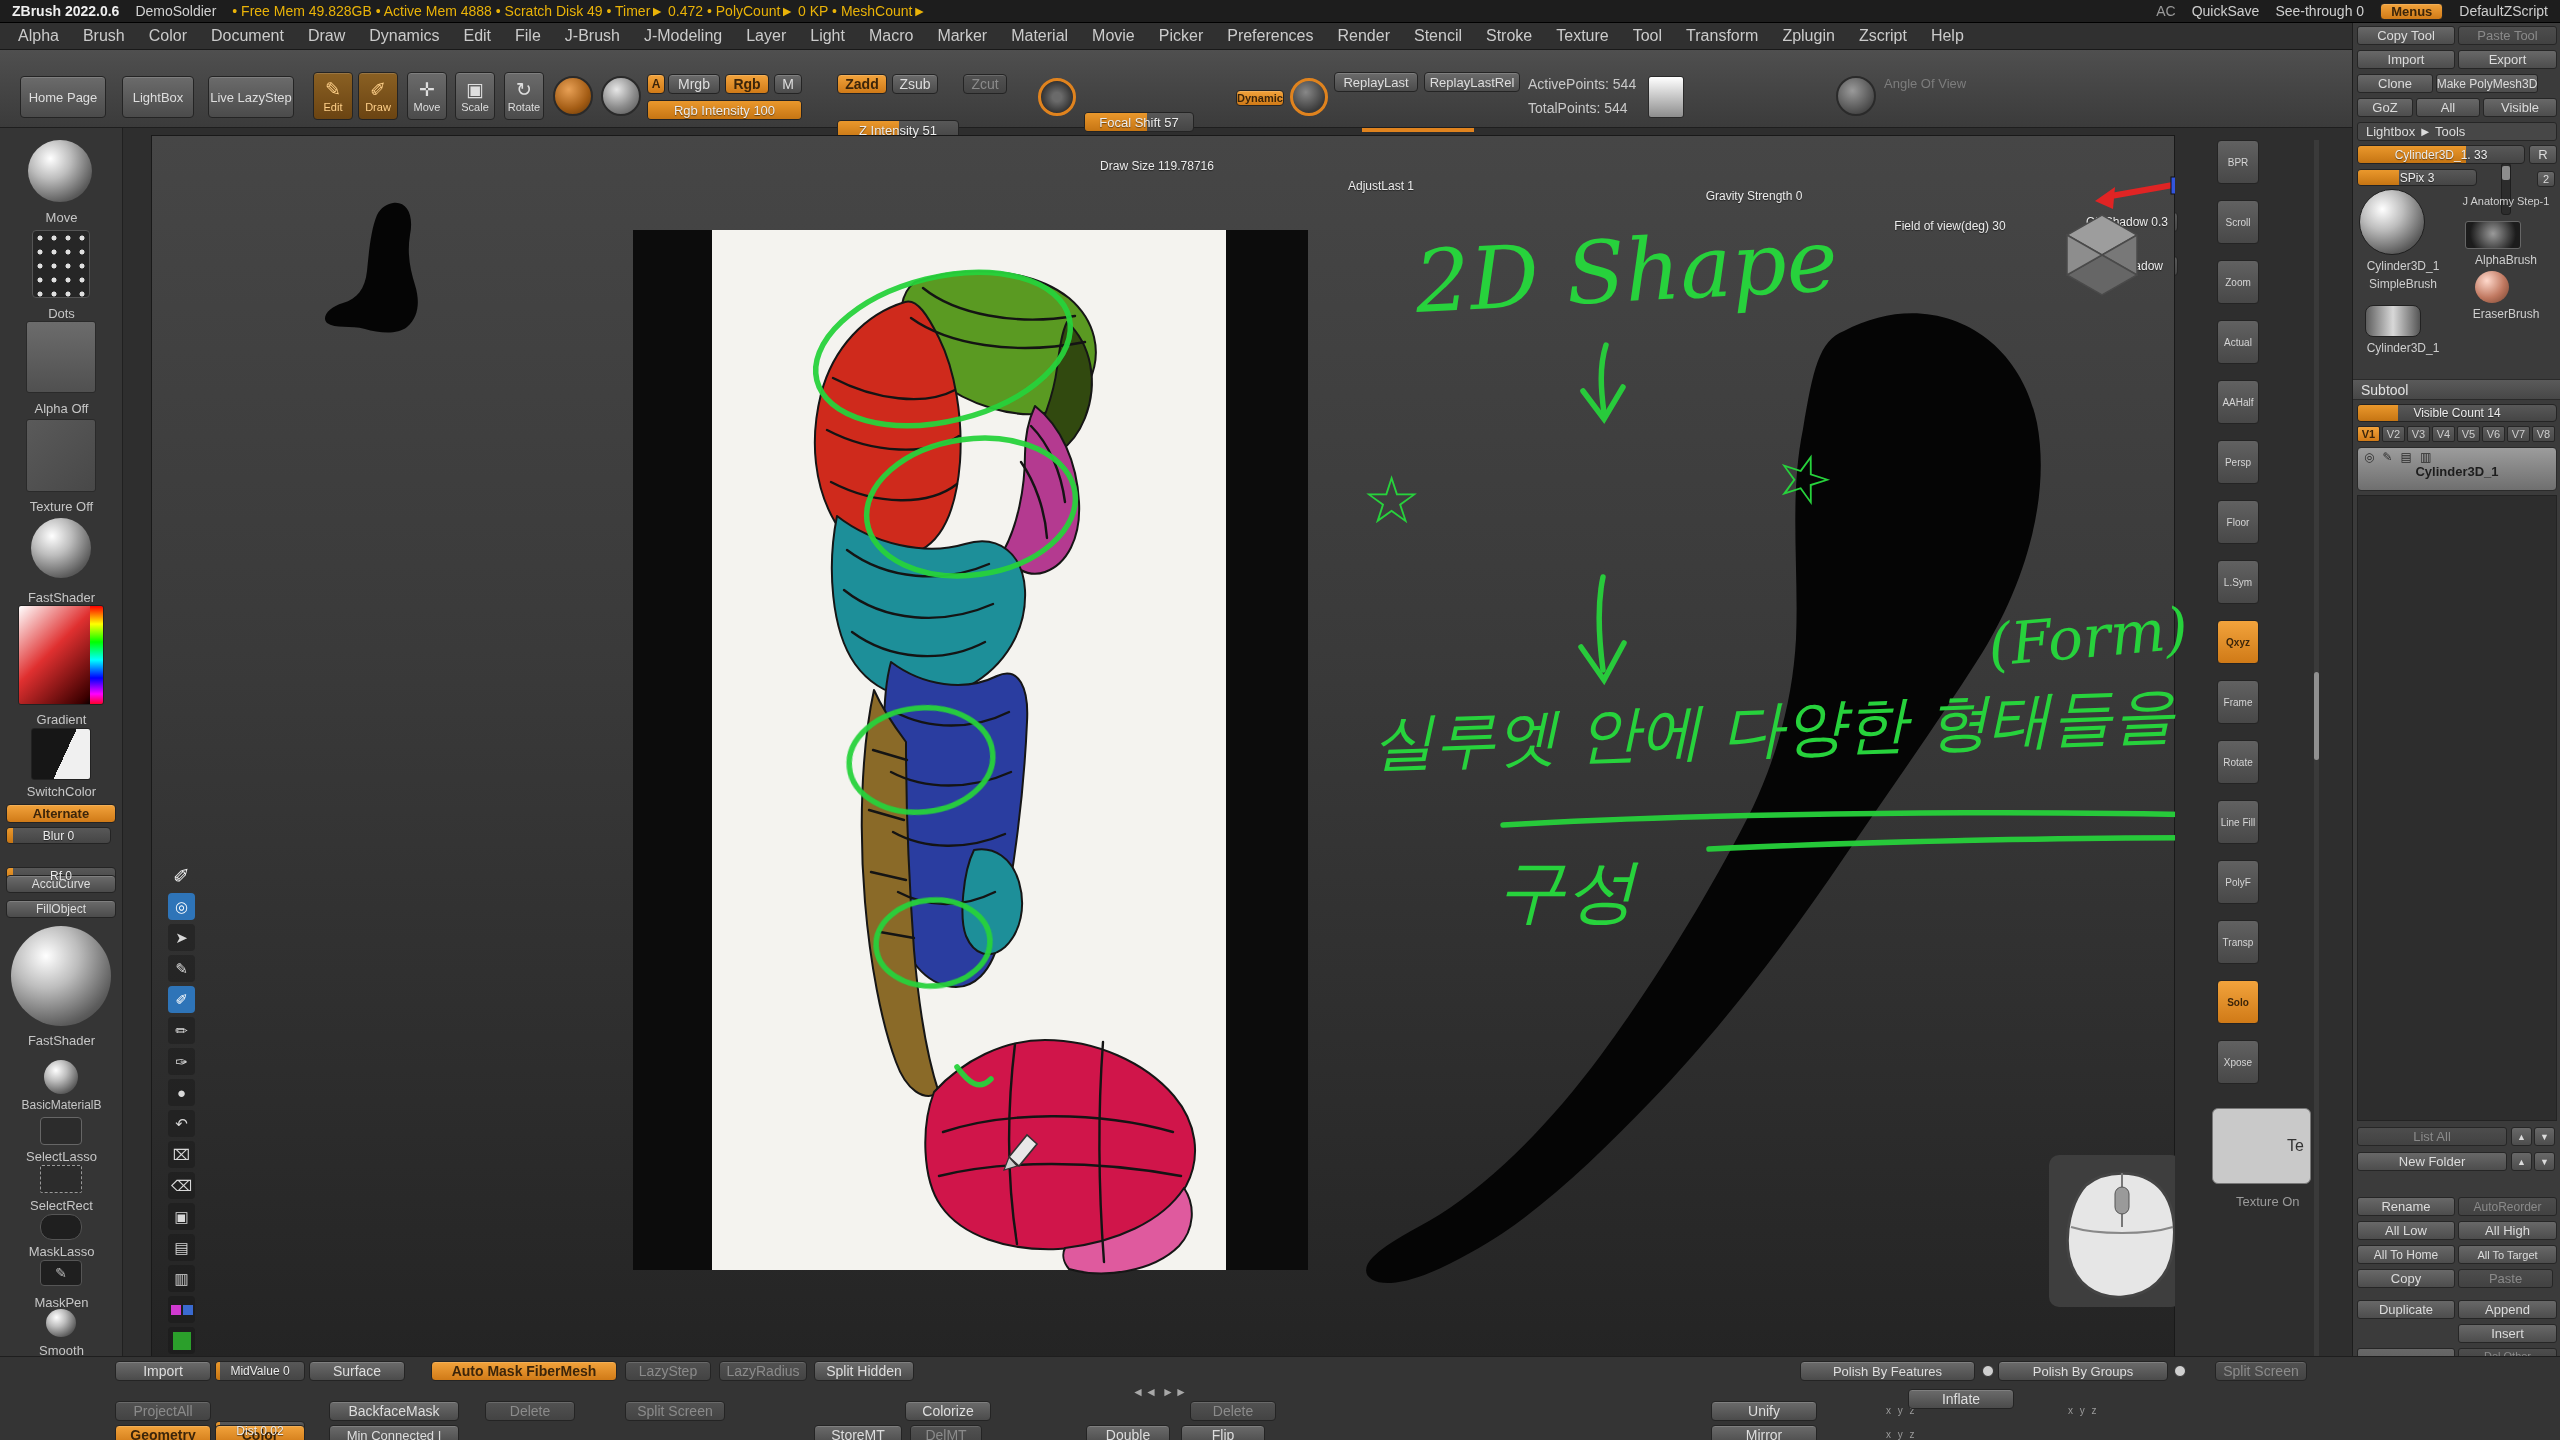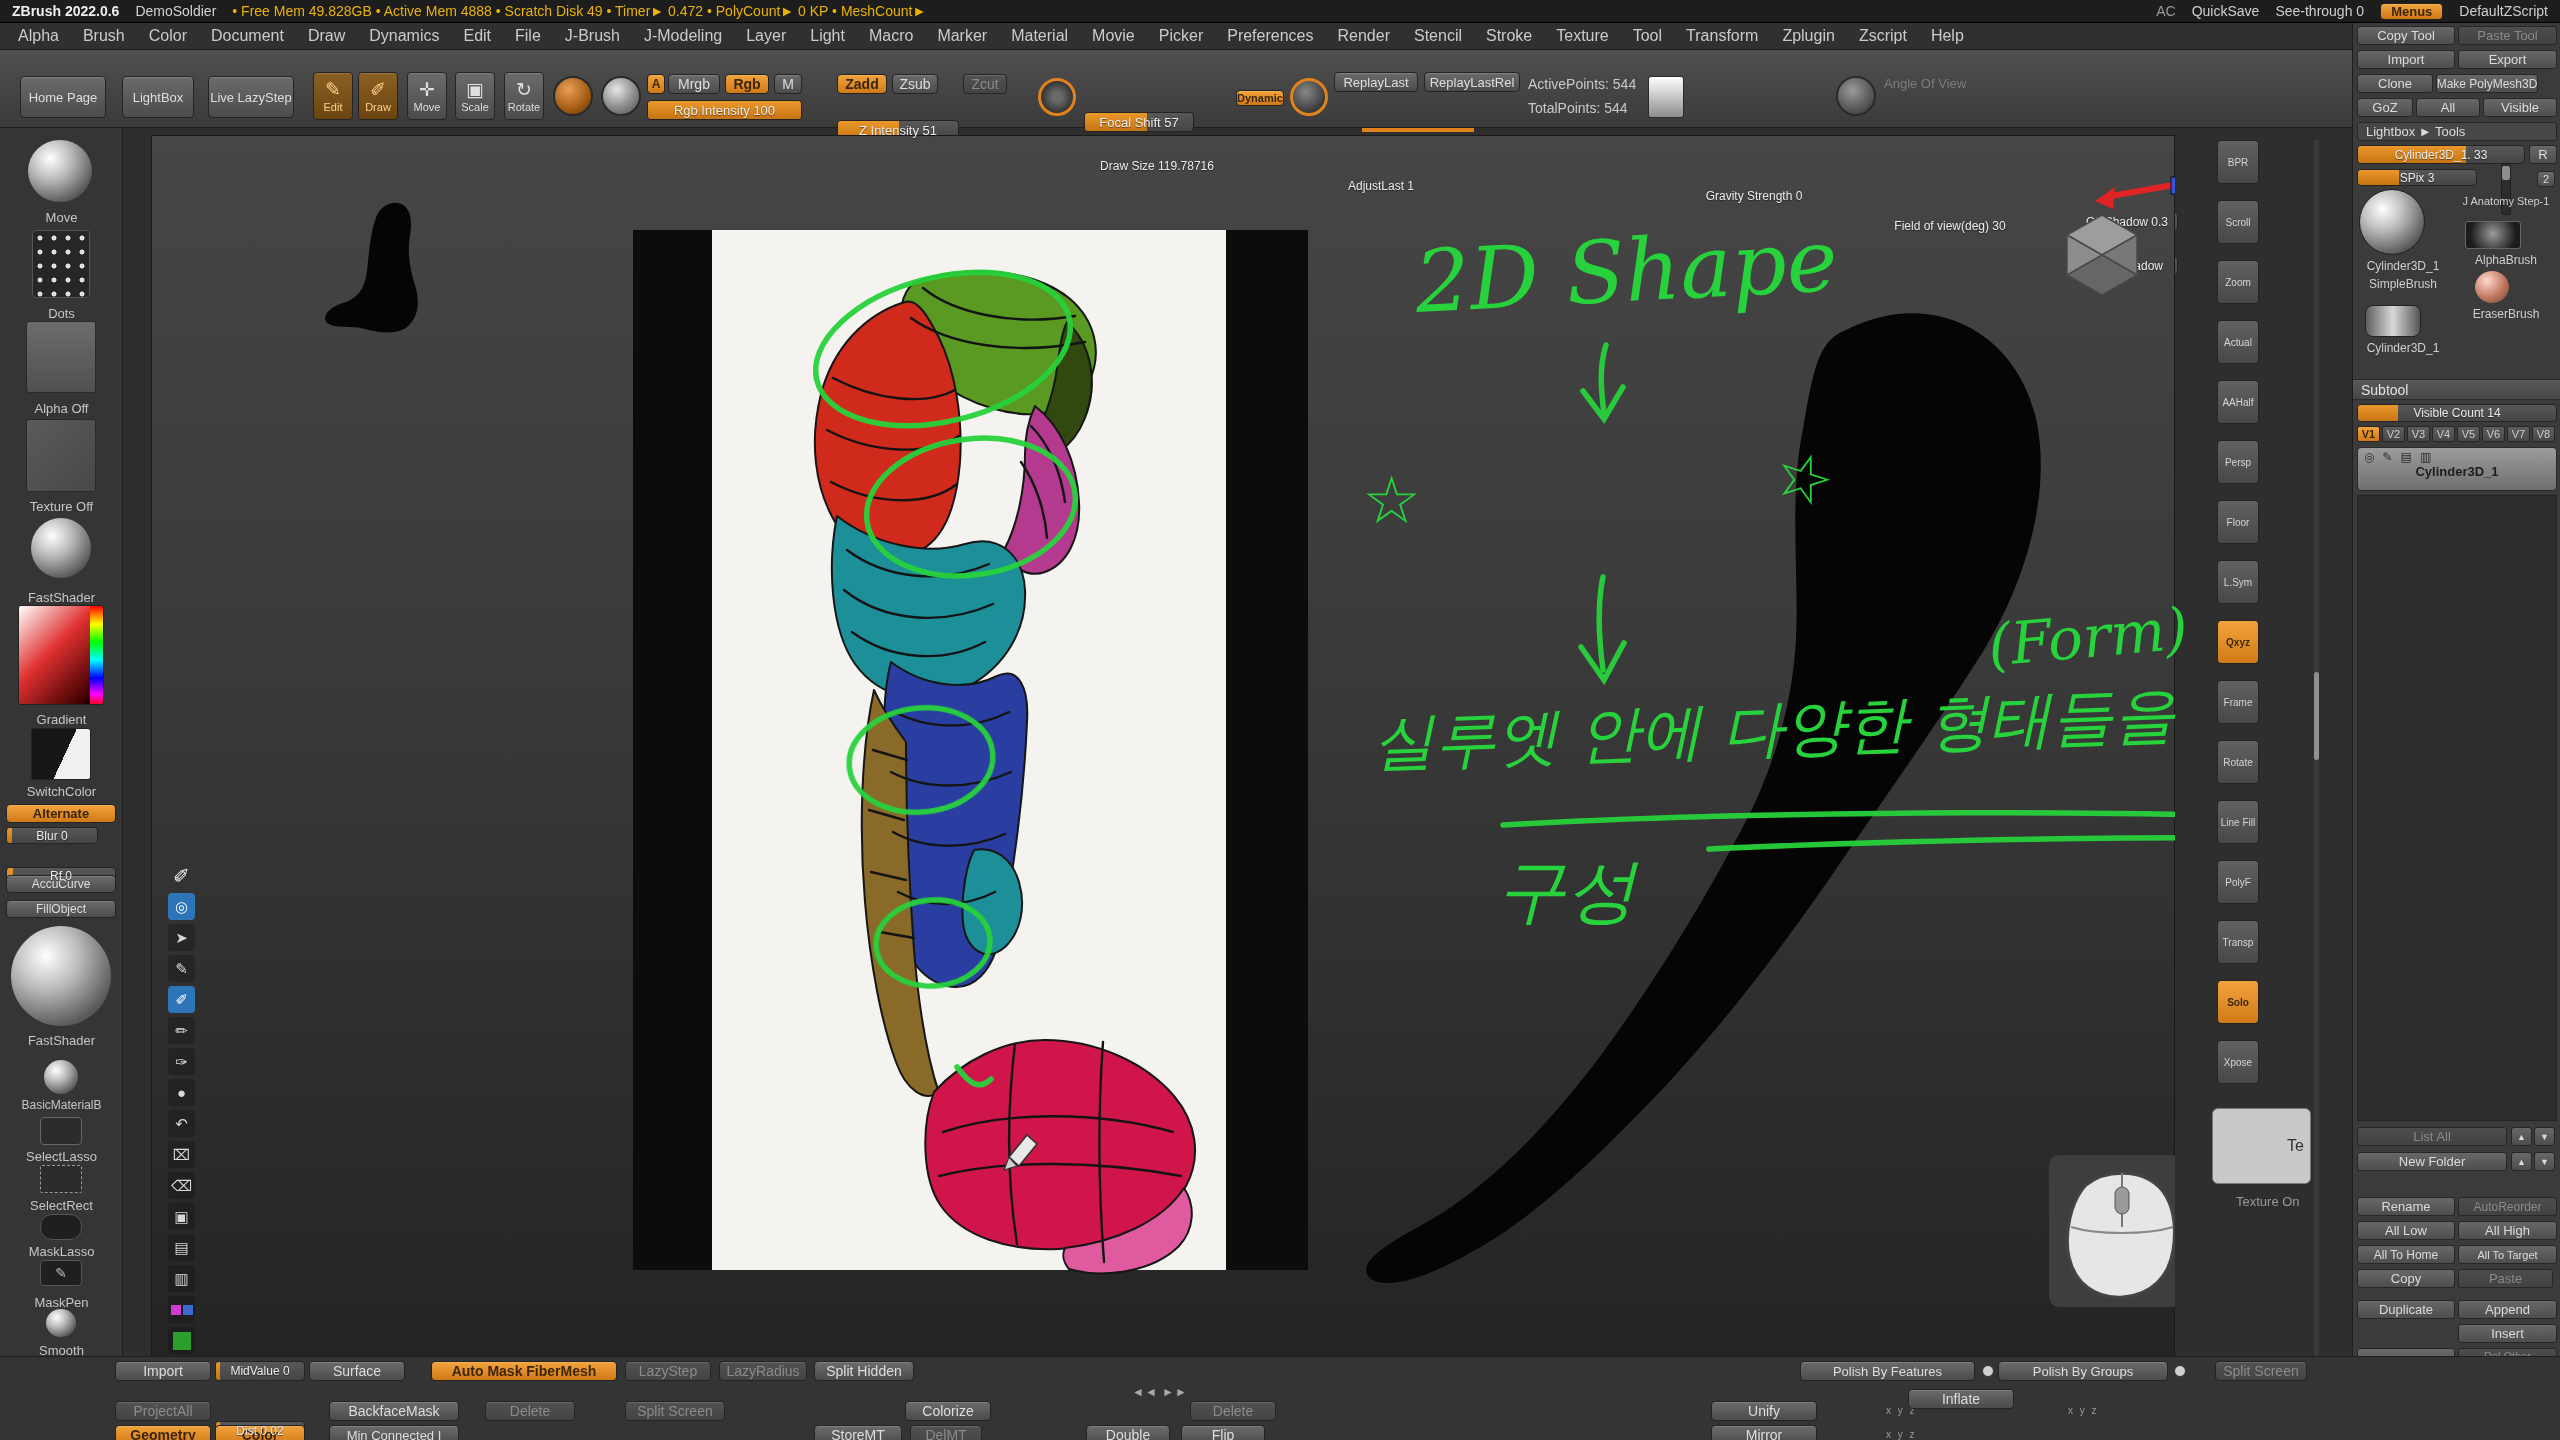--- a/index.html
+++ b/index.html
@@ -194,21 +194,21 @@
     <div class="abs" style="left:18px;top:477px;width:86px;height:100px;border:1px solid #222;border-radius:3px;overflow:hidden">
       <div style="position:absolute;left:0;top:0;width:72px;height:100px;background:linear-gradient(135deg,#ffffff,#e03030 45%,#3c0000 92%,#000)"></div>
       <div style="position:absolute;right:0;top:0;width:13px;height:100px;background:linear-gradient(#ff0000,#ffff00 18%,#00ff00 36%,#00ffff 54%,#0000ff 72%,#ff00ff 88%,#ff0000)"></div>
     </div>
     <div class="shelf-label" style="top:584px">Gradient</div>
 
     <div class="abs" style="left:31px;top:600px;width:60px;height:52px;background:linear-gradient(115deg,#161616 55%,#f0f0f0 55%);border:1px solid #222;border-radius:3px"></div>
     <div class="shelf-label" style="top:656px">SwitchColor</div>
 
     <div class="btn orange abs" style="left:6px;top:676px;width:110px;height:19px;font-size:13px">Alternate</div>
-    <div class="slider abs" style="left:6px;top:699px;width:92px;height:17px">
+    <div class="slider abs" style="left:6px;top:699px;width:105px;height:17px">
       <i class="fill" style="width:6%"></i>
         <span style="font-size:12px">Blur 0</span>
     </div>
     <div class="slider abs" style="left:6px;top:722px;width:110px;height:17px">
       <i class="fill" style="width:6%"></i>
         <span style="font-size:12px">Rf 0</span>
     </div>
     <div class="btn abs" style="left:6px;top:747px;width:110px;height:18px;font-size:12px">AccuCurve</div>
     <div class="btn abs" style="left:6px;top:772px;width:110px;height:18px;font-size:12px">FillObject</div>
 

